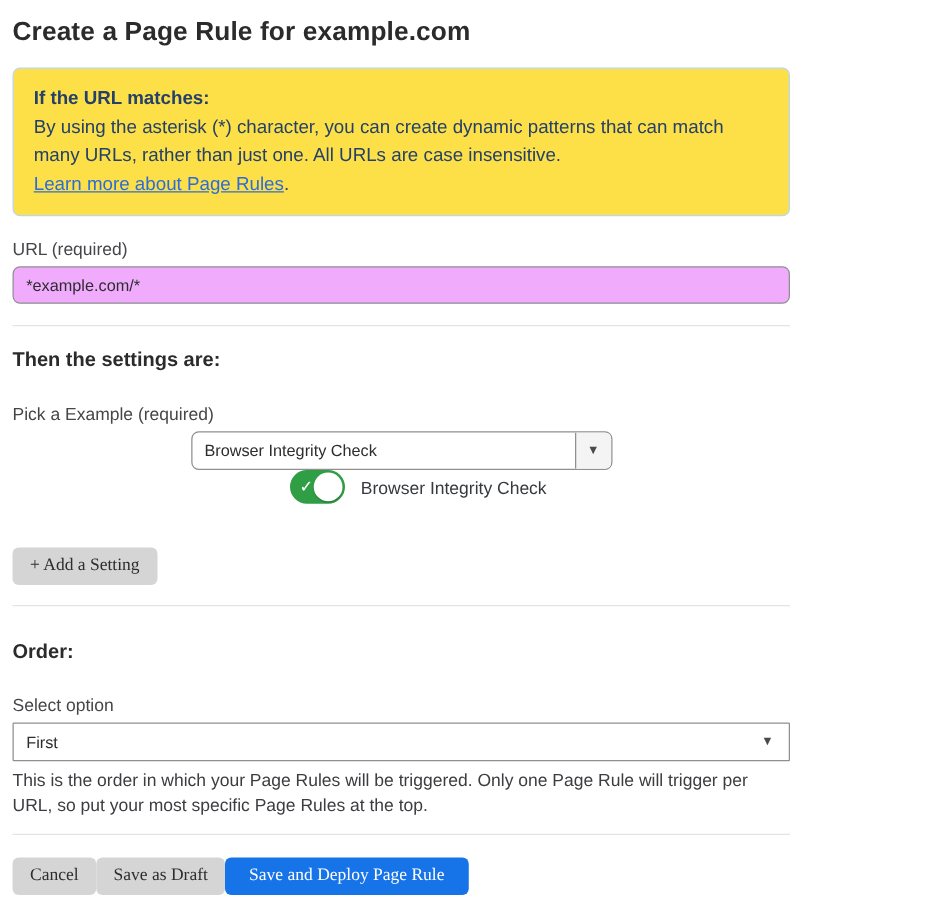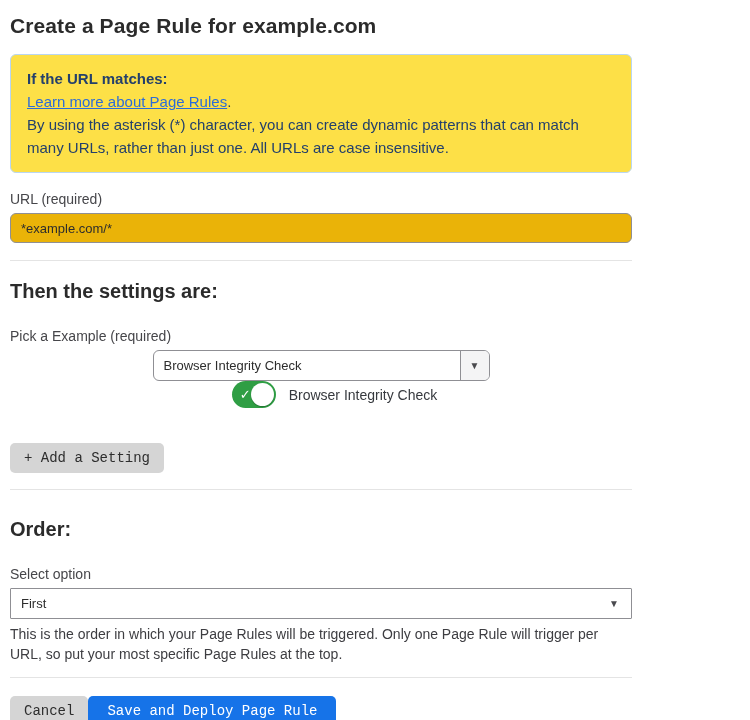--- a/index.html
+++ b/index.html
@@ -37,28 +37,28 @@
   .field-label { font-size: 14px; color: #46464a; margin-top: 17px; margin-bottom: 6px; }
   .text-input {
     width: 100%;
     height: 30px;
     border: 1px solid #8f8f94;
     border-radius: 6px;
     padding: 0 10px;
     font-size: 13px;
     color: #2d2d2d;
     font-family: "Liberation Sans", "DejaVu Sans", sans-serif;
-    background: #eab308;
+    background: #f0abfc;
   }
   .helper-text { font-size: 13.5px; color: #46464a; margin-top: 7px; }
 
   .divider { border: none; border-top: 1px solid #e4e4e4; margin-top: 17px; }
 
   .section-heading {
-    font-size: 20px;
+    font-size: 16px;
     font-weight: bold;
     color: #2b2b2b;
     margin-top: 19px;
   }
   .section-heading + .field-label { margin-top: 25px; }
 
   
   .setting-row { display: flex; align-items: center; flex-direction: column; }
   .combo {
     width: 337px;
@@ -125,21 +125,21 @@
   
   .btn {
     display: inline-flex;
     align-items: center;
     justify-content: center;
     height: 30px;
     padding: 0 14px;
     border: none;
     border-radius: 5px;
     font-size: 14px;
-    font-family: Liberation Mono, monospace;
+    font-family: Liberation Serif, serif;
     cursor: pointer;
   }
   .btn-gray { background: #d5d5d5; color: #2d2d2d; }
   .btn-blue { background: #1673e8; color: #ffffff; padding: 0 19px; }
   .add-setting-btn { margin-top: 35px; }
 
   
   .select-full {
     width: 100%;
     height: 31px;
@@ -162,22 +162,22 @@
 </style>
 </head>
 <body>
 
 <div class="container">
 
   <div class="page-title">Create a Page Rule for example.com</div>
 
   <div class="info-box">
     <div class="info-heading">If the URL matches:</div>
+    <div>By using the asterisk (*) character, you can create dynamic patterns that can match many URLs, rather than just one. All URLs are case insensitive.</div>
     <div><a class="info-link">Learn more about Page Rules</a><span class="info-link-suffix">.</span></div>
-    <div>By using the asterisk (*) character, you can create dynamic patterns that can match many URLs, rather than just one. All URLs are case insensitive.</div>
   </div>
 
   <div class="field-label" style="margin-top:18px;">URL (required)</div>
   <input class="text-input" type="text" value="*example.com/*" style="">
 
   <hr class="divider">
 
   <div class="section-heading">Then the settings are:</div>
 
   <div class="field-label">Pick a Example (required)</div>
@@ -207,16 +207,17 @@
   <div class="select-full">
     <span>First</span>
     <span class="select-caret">▼</span>
   </div>
   <div class="order-helper">This is the order in which your Page Rules will be triggered. Only one Page Rule will trigger per URL, so put your most specific Page Rules at the top.</div>
 
   <hr class="divider" style="margin-top:13px;">
 
   <div class="footer">
     <button class="btn btn-gray">Cancel</button>
+    <button class="btn btn-gray">Save as Draft</button>
     <button class="btn btn-blue">Save and Deploy Page Rule</button>
   </div>
 
 </div>
 
 </body></html>

